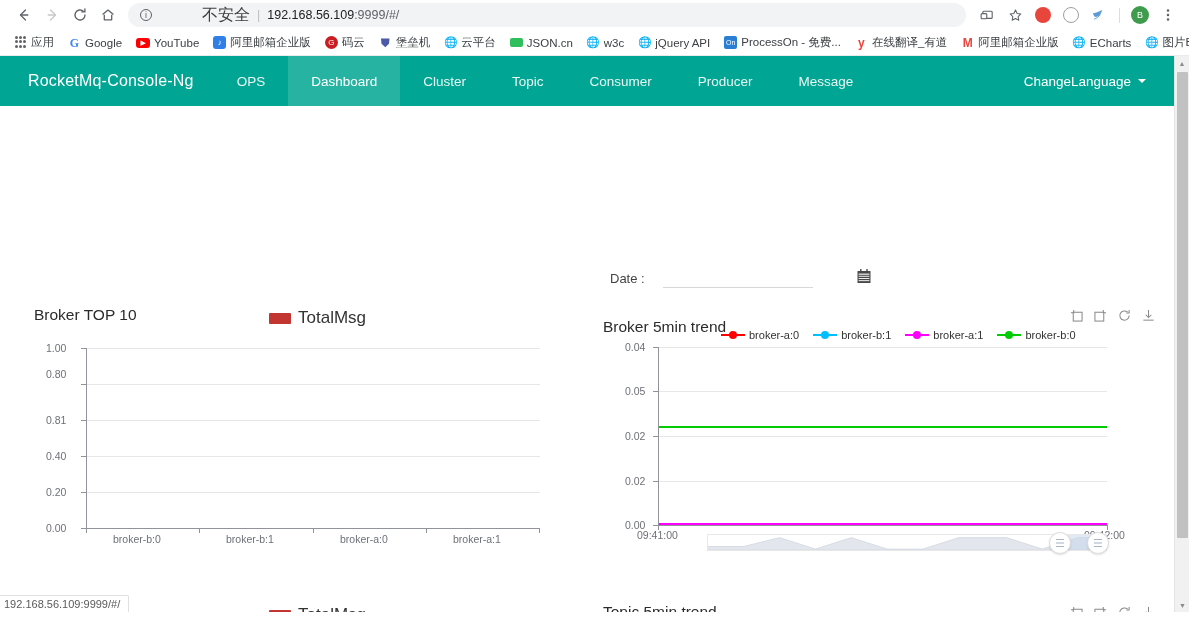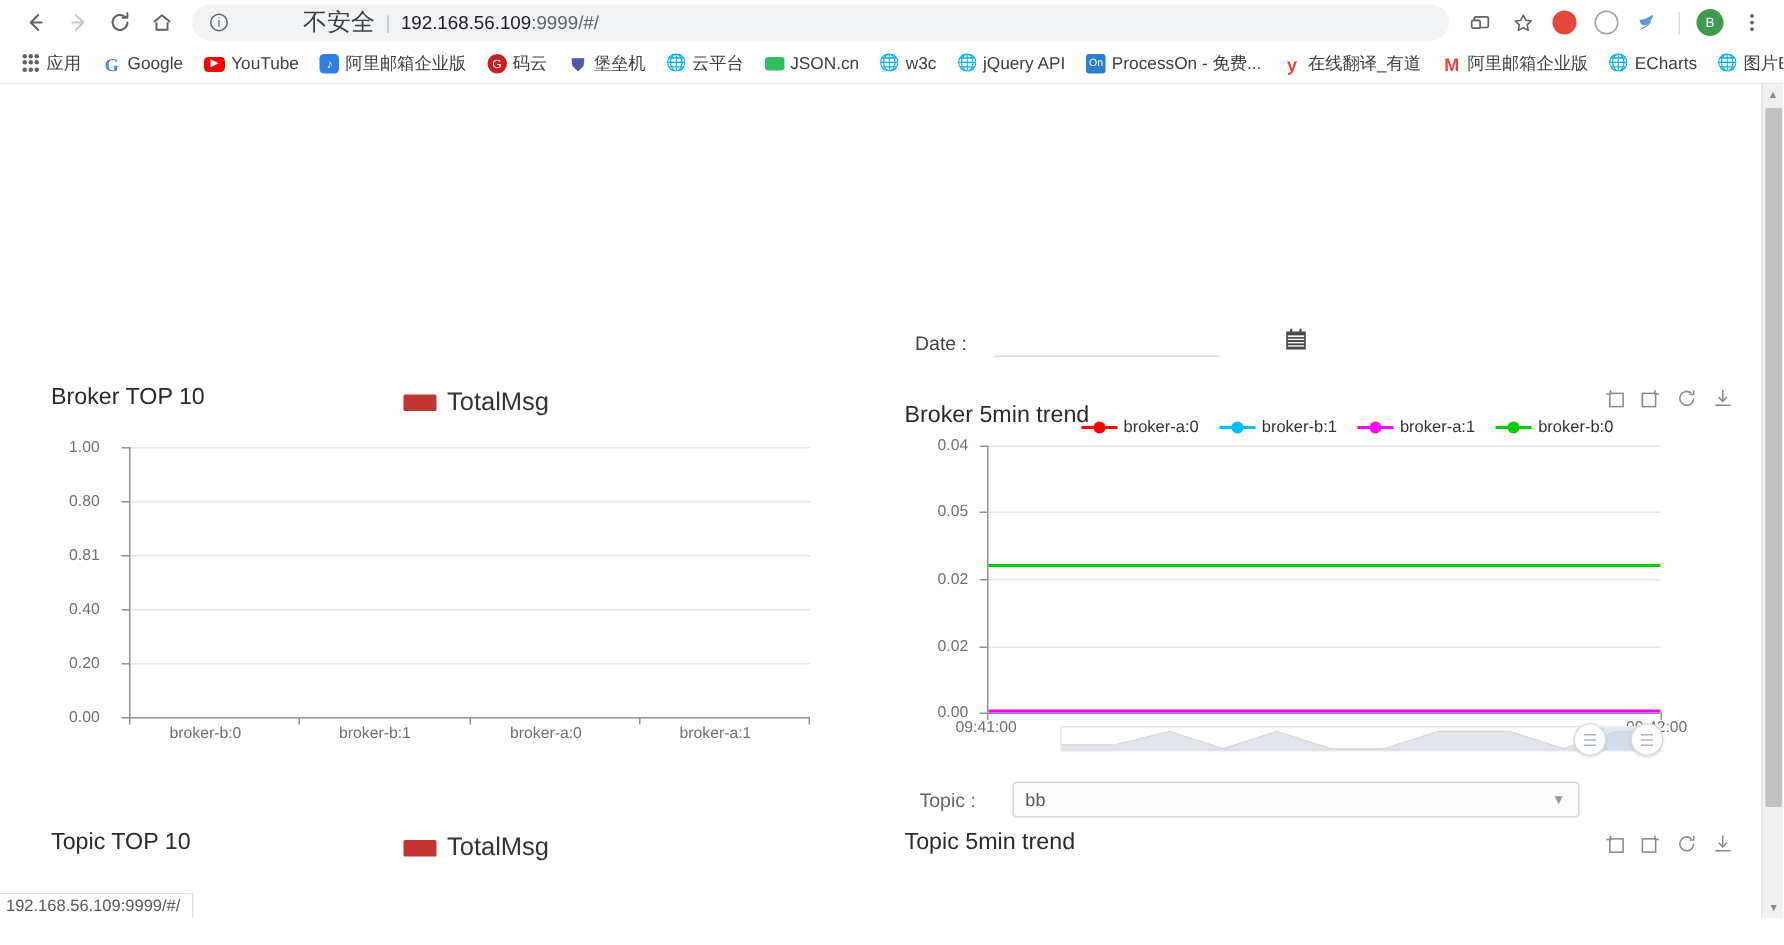--- a/index.html
+++ b/index.html
@@ -373,20 +373,36 @@
       <span class="bm-ico ico-globe">🌐</span>
       <span>图片Base64</span>
     </div>
 
   </div>
 </div>
 
 <div class="page-viewport">
   <div class="page-scroll-area">
 
+    <div class="navbar">
+      <div class="brand">RocketMq-Console-Ng</div>
+      <div class="nav-item">OPS</div>
+      <div class="nav-item active">Dashboard</div>
+      <div class="nav-item">Cluster</div>
+      <div class="nav-item">Topic</div>
+      <div class="nav-item">Consumer</div>
+      <div class="nav-item">Producer</div>
+      <div class="nav-item">Message</div>
+      <div class="nav-right">
+        <div class="nav-lang">
+          <span>ChangeLanguage</span>
+          <span class="caret-dn"></span>
+        </div>
+      </div>
+    </div>
 
     <div class="content">
 
       <div class="date-row">
         <span class="date-label">Date :</span>
         <input class="date-input" type="text" placeholder="" style="">
         <span class="cal-ico">
           <svg width="14" height="15" viewBox="0 0 14 15">
               <rect x="0.5" y="2" width="13" height="12" fill="#4a4a4a"></rect>
               <rect x="1.6" y="4.6" width="10.8" height="1.1" fill="#fff"></rect>
@@ -421,21 +437,21 @@
           <div class="tick-h" style="left:47px; top:78px;"></div>
           <div class="tick-h" style="left:47px; top:114px;"></div>
           <div class="tick-h" style="left:47px; top:150px;"></div>
           <div class="tick-h" style="left:47px; top:186px;"></div>
           <div class="tick-h" style="left:47px; top:222px;"></div>
 
           <div class="axis-label" style="left:12px; top:216px;">0.00</div>
           <div class="axis-label" style="left:12px; top:180px;">0.20</div>
           <div class="axis-label" style="left:12px; top:144px;">0.40</div>
           <div class="axis-label" style="left:12px; top:108px;">0.81</div>
-          <div class="axis-label" style="left:12px; top:72px;text-align:right;">0.80</div>
+          <div class="axis-label" style="left:12px; top:62px;text-align:right;">0.80</div>
           <div class="axis-label" style="left:12px; top:36px;">1.00</div>
 
           <div class="tick-v" style="left:52px;  top:222px;"></div>
           <div class="tick-v" style="left:165px; top:222px;"></div>
           <div class="tick-v" style="left:279px; top:222px;"></div>
           <div class="tick-v" style="left:392px; top:222px;"></div>
           <div class="tick-v" style="left:505px; top:222px;"></div>
 
           <div class="axis-label" style="left:79px;  top:227px;">broker-b:0</div>
           <div class="axis-label" style="left:192px; top:227px;">broker-b:1</div>
@@ -543,27 +559,20 @@
           <div class="datazoom" style="left:104px; top:228px; width:400px; height:17px;">
             <svg class="dz-fill" viewBox="0 0 400 17" preserveAspectRatio="none">
               <polyline points="0,13 36,13 72,3 108,16 144,3 180,16 216,16 252,3 300,3 336,16 372,3 400,3 400,17 0,17" fill="#e3e7ed" stroke="#d4dae2" stroke-width="1"></polyline>
             </svg>
             <div class="dz-window" style="left:352px; width:38px;"></div>
             <div class="dz-handle" style="left:341px;">☰</div>
             <div class="dz-handle" style="left:379px;">☰</div>
           </div>
         </div>
 
-        <div class="topic-row" style="left:10px; top:265px;">
-          <span class="topic-label">Topic :</span>
-          <div class="topic-select">
-            <span>bb</span>
-            <span class="sel-caret">▼</span>
-          </div>
-        </div>
       </div>
 
       <div class="panel" style="left:34px; top:497px; width:540px; height:110px; overflow:hidden;">
         <div class="panel-title" style="position:absolute; left:0; top:0;">Topic TOP 10</div>
         <div class="legend-bar" style="left:235px; top:2px;">
           <span class="legend-swatch"></span>
           <span class="legend-text">TotalMsg</span>
         </div>
         <div style="position:absolute; left:0; top:0; width:540px; height:110px;">
           

